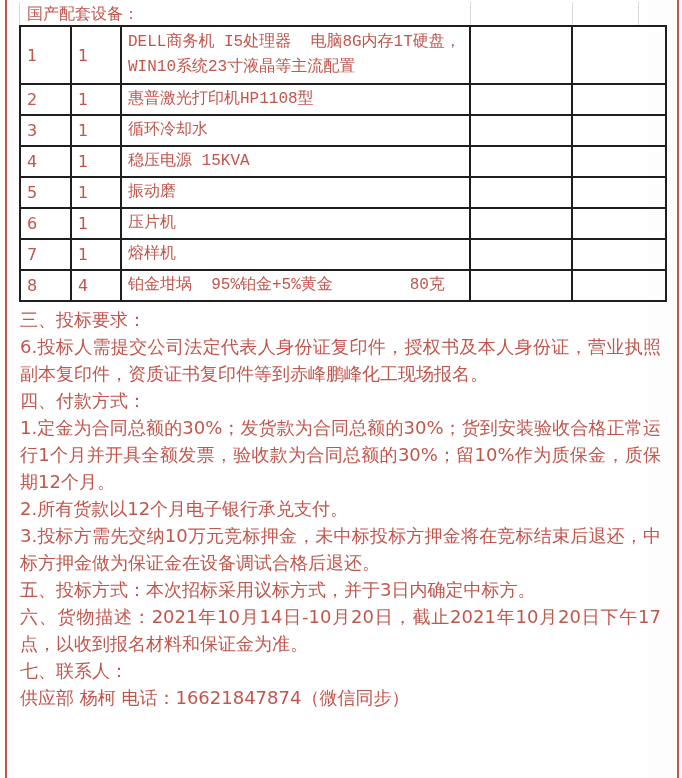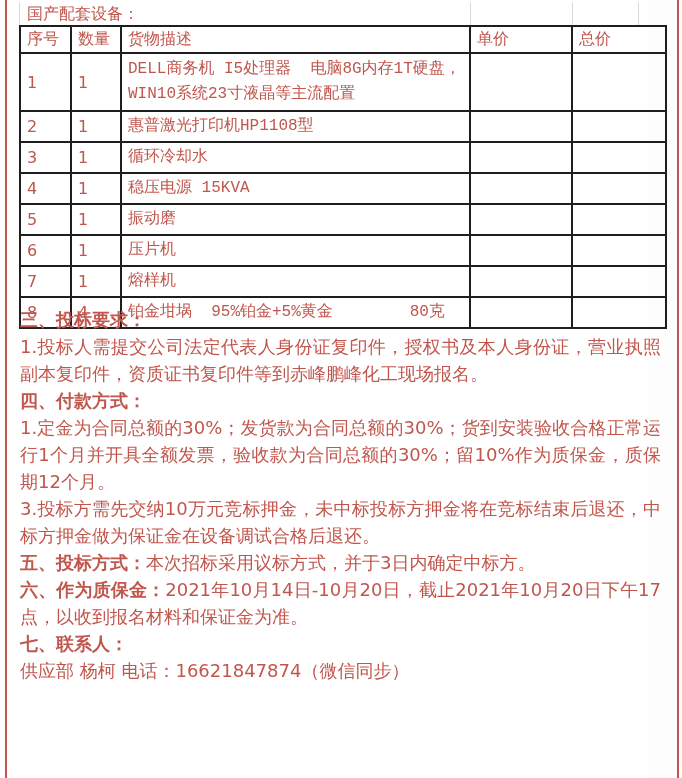--- a/index.html
+++ b/index.html
@@ -46,21 +46,21 @@
   table.goods tr.tall{height:58px;}
   table.goods td.desc{line-height:25px;font-family:Liberation Mono, monospace;}
   col.c-no{width:51px;}  col.c-qty{width:50px;}
   col.c-desc{width:349px;} col.c-unit{width:102px;} col.c-total{width:94px;}
 
   .text-block{
     position:absolute;left:20px;top:306px;width:641px;
     font-size:18px;line-height:27px;text-align:justify;
   }
   .text-block p{margin:0;}
-  .hd{font-weight:bold;}
+  .hd{font-weight:normal;}
 
   .footer{
     position:absolute;left:20px;top:749px;width:636px;
     font-size:17px;text-align:right;margin-top:38px;
   }
 </style>
 </head>
 <body>
 
 <div class="page">
@@ -75,27 +75,20 @@
 
   <table class="goods">
     <colgroup>
       <col class="c-no">
         <col class="c-qty">
         <col class="c-desc">
         <col class="c-unit">
         <col class="c-total">
     </colgroup>
     <tbody>
-        <tr>
-      <td>序号</td>
-      <td>数量</td>
-      <td>货物描述</td>
-      <td>单价</td>
-      <td>总价</td>
-    </tr>
     <tr class="tall">
       <td>1</td>
       <td>1</td>
       <td class="desc">DELL商务机 I5处理器  电脑8G内存1T硬盘，WIN10系统23寸液晶等主流配置</td>
       <td></td>
       <td></td>
     </tr>
     <tr>
       <td>2</td>
       <td>1</td>
@@ -143,24 +136,25 @@
       <td>4</td>
       <td class="desc">铂金坩埚  95%铂金+5%黄金        80克</td>
       <td></td>
       <td></td>
     </tr>
   </tbody>
     </table>
 
   <div class="text-block">
     <p class="hd">三、投标要求：</p>
-    <p>1.投标人需提交公司法定代表人身份证复印件，授权书及本人身份证，营业执照副本复印件，资质证书复印件等到赤峰鹏峰化工现场报名。</p>
+    <p>6.投标人需提交公司法定代表人身份证复印件，授权书及本人身份证，营业执照副本复印件，资质证书复印件等到赤峰鹏峰化工现场报名。</p>
     <p class="hd">四、付款方式：</p>
     <p>1.定金为合同总额的30%；发货款为合同总额的30%；货到安装验收合格正常运行1个月并开具全额发票，验收款为合同总额的30%；留10%作为质保金，质保期12个月。</p>
+    <p>2.所有货款以12个月电子银行承兑支付。</p>
     <p>3.投标方需先交纳10万元竞标押金，未中标投标方押金将在竞标结束后退还，中标方押金做为保证金在设备调试合格后退还。</p>
     <p><span class="hd">五、投标方式：</span><span>本次招标采用议标方式，并于3日内确定中标方。</span></p>
-    <p><span class="hd">六、作为质保金：</span><span>2021年10月14日-10月20日，截止2021年10月20日下午17点，以收到报名材料和保证金为准。</span></p>
+    <p><span class="hd">六、货物描述：</span><span>2021年10月14日-10月20日，截止2021年10月20日下午17点，以收到报名材料和保证金为准。</span></p>
     <p class="hd">七、联系人：</p>
     <p>供应部 杨柯 电话：16621847874（微信同步）</p>
   </div>
 
   <div class="footer">赤峰鹏峰化工有限公司</div>
 </div>
 
 </body></html>

